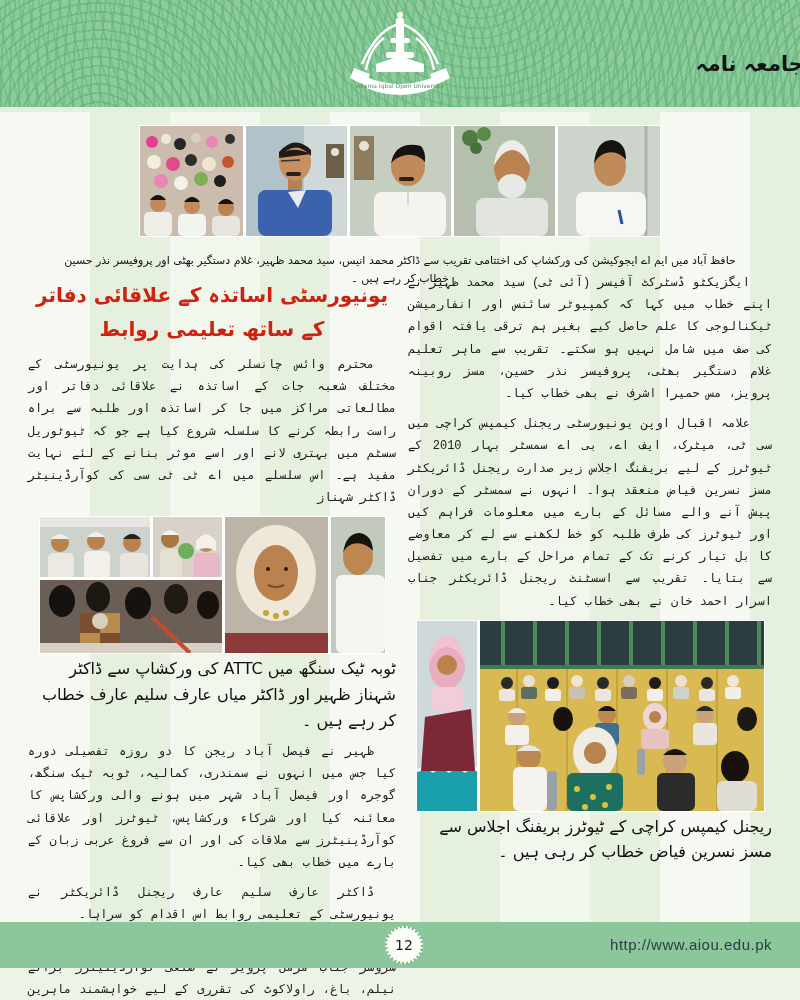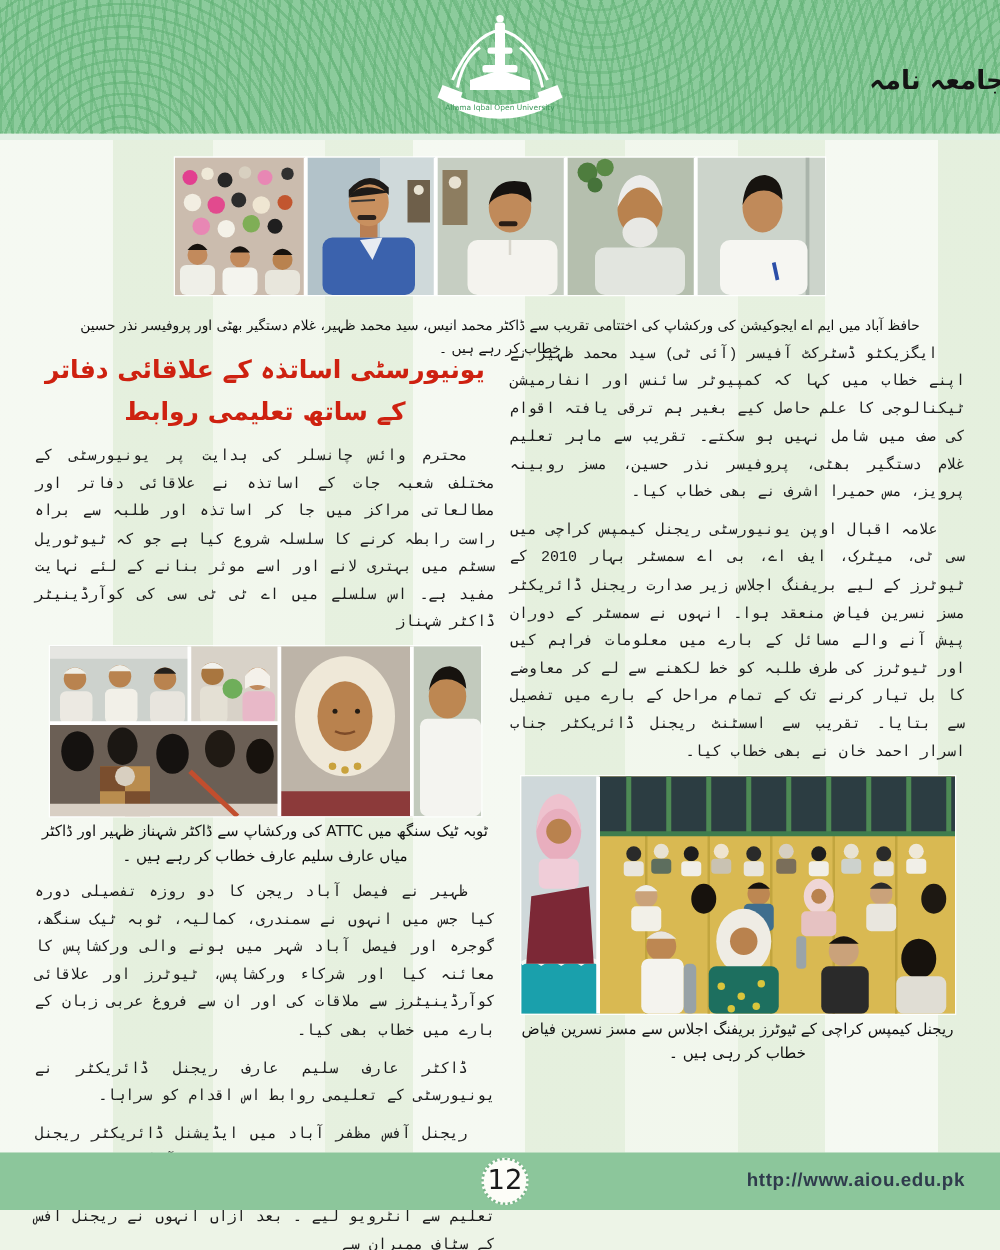--- a/index.html
+++ b/index.html
@@ -54,34 +54,34 @@
   .col-right{left:408px;width:364px;}
   .para{
     font-size:12px;line-height:1.85;text-align:justify;
     text-indent:22px;margin:0 0 8px 0;font-family:Liberation Mono, monospace;
   }
   .heading{
     color:var(--heading-red);font-weight:bold;font-size:20px;line-height:1.7;
     text-align:center;margin:6px 0 8px 0;
   }
   .photo-caption{
-    direction:rtl;font-size:12px;color:#101010;text-align:center;
+    direction:rtl;font-size:16px;color:#101010;text-align:right;
     line-height:1.6;margin:3px 0 8px 0;
   }
   .inline-photo{display:block;margin:2px auto 2px auto;box-shadow:0 0 0 1px rgba(255,255,255,.9);}
   
   .footer-strip{position:absolute;left:0;top:922px;width:800px;height:46px;background:var(--footer-green);}
   .page-badge{
     position:absolute;left:385px;top:926px;width:34px;height:34px;border-radius:50%;
     background:#fdfdf8;border:2px dotted #79b489;
-    text-align:center;line-height:34px;font-size:22px;color:#1b1b1b;
+    text-align:center;line-height:34px;font-size:14px;color:#1b1b1b;
   }
   .site-url{
     position:absolute;right:28px;top:936px;
-    font-family:"Liberation Sans",sans-serif;font-weight:bold;font-size:15px;
+    font-family:"Liberation Sans",sans-serif;font-weight:normal;font-size:15px;
     color:var(--url-ink);letter-spacing:.5px;
   }
 </style>
 </head>
 <body>
 
 <div class="page">
 
   <div class="banner">
     <svg class="logo" viewBox="0 0 120 96">

